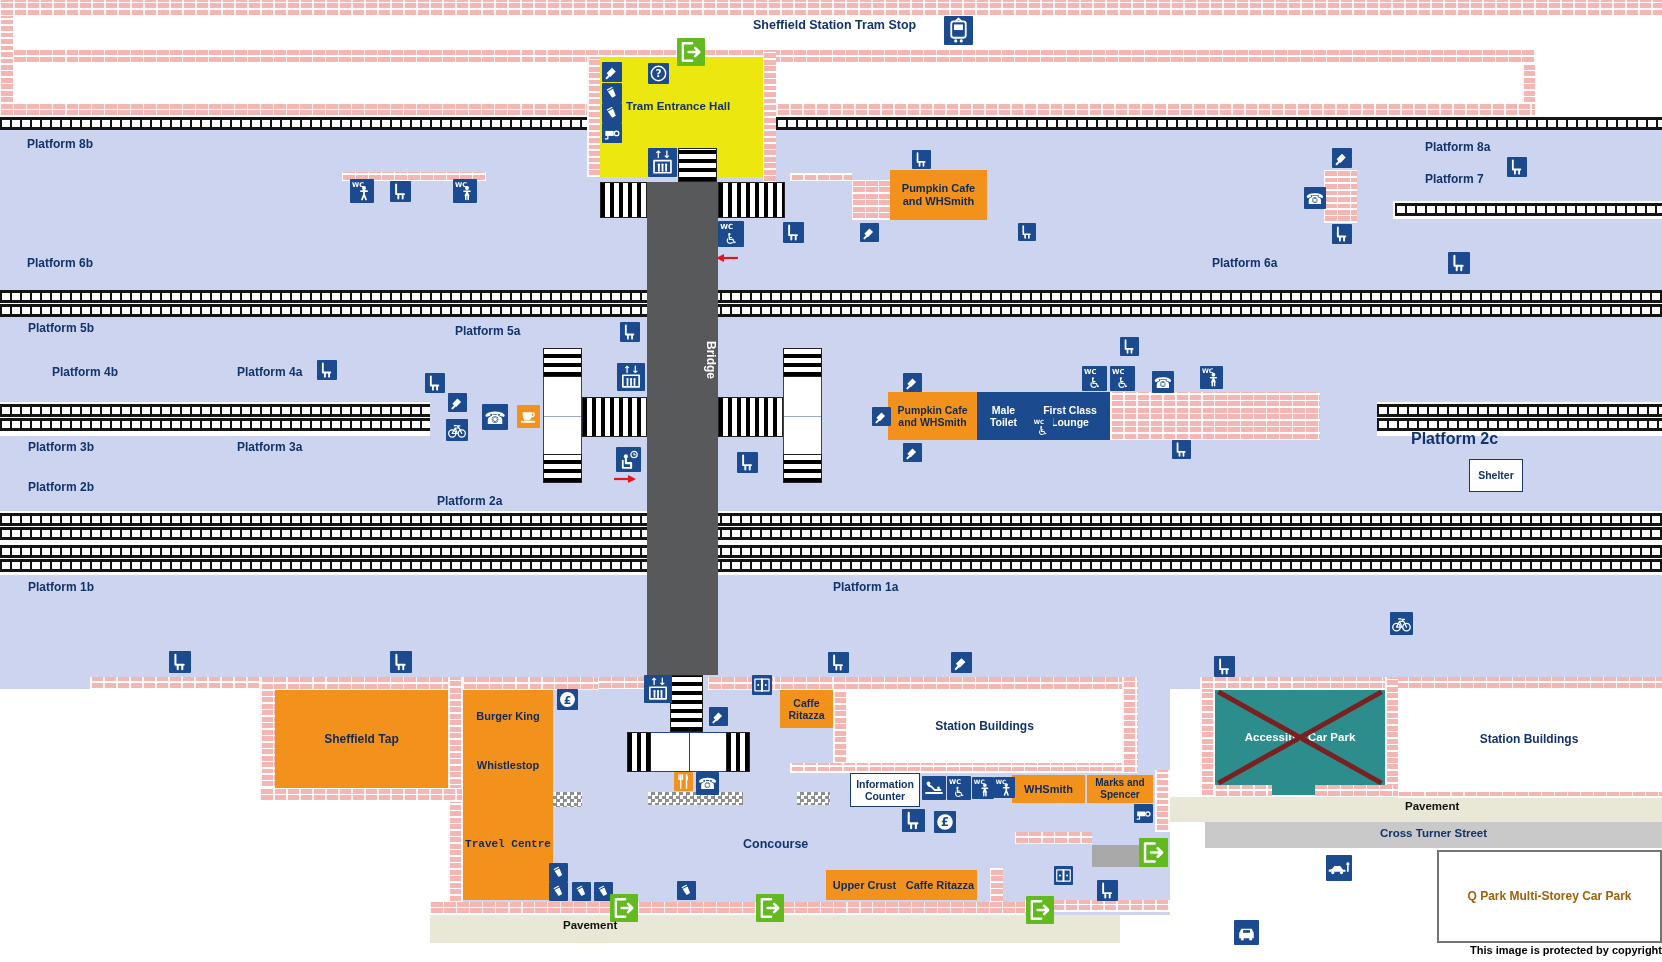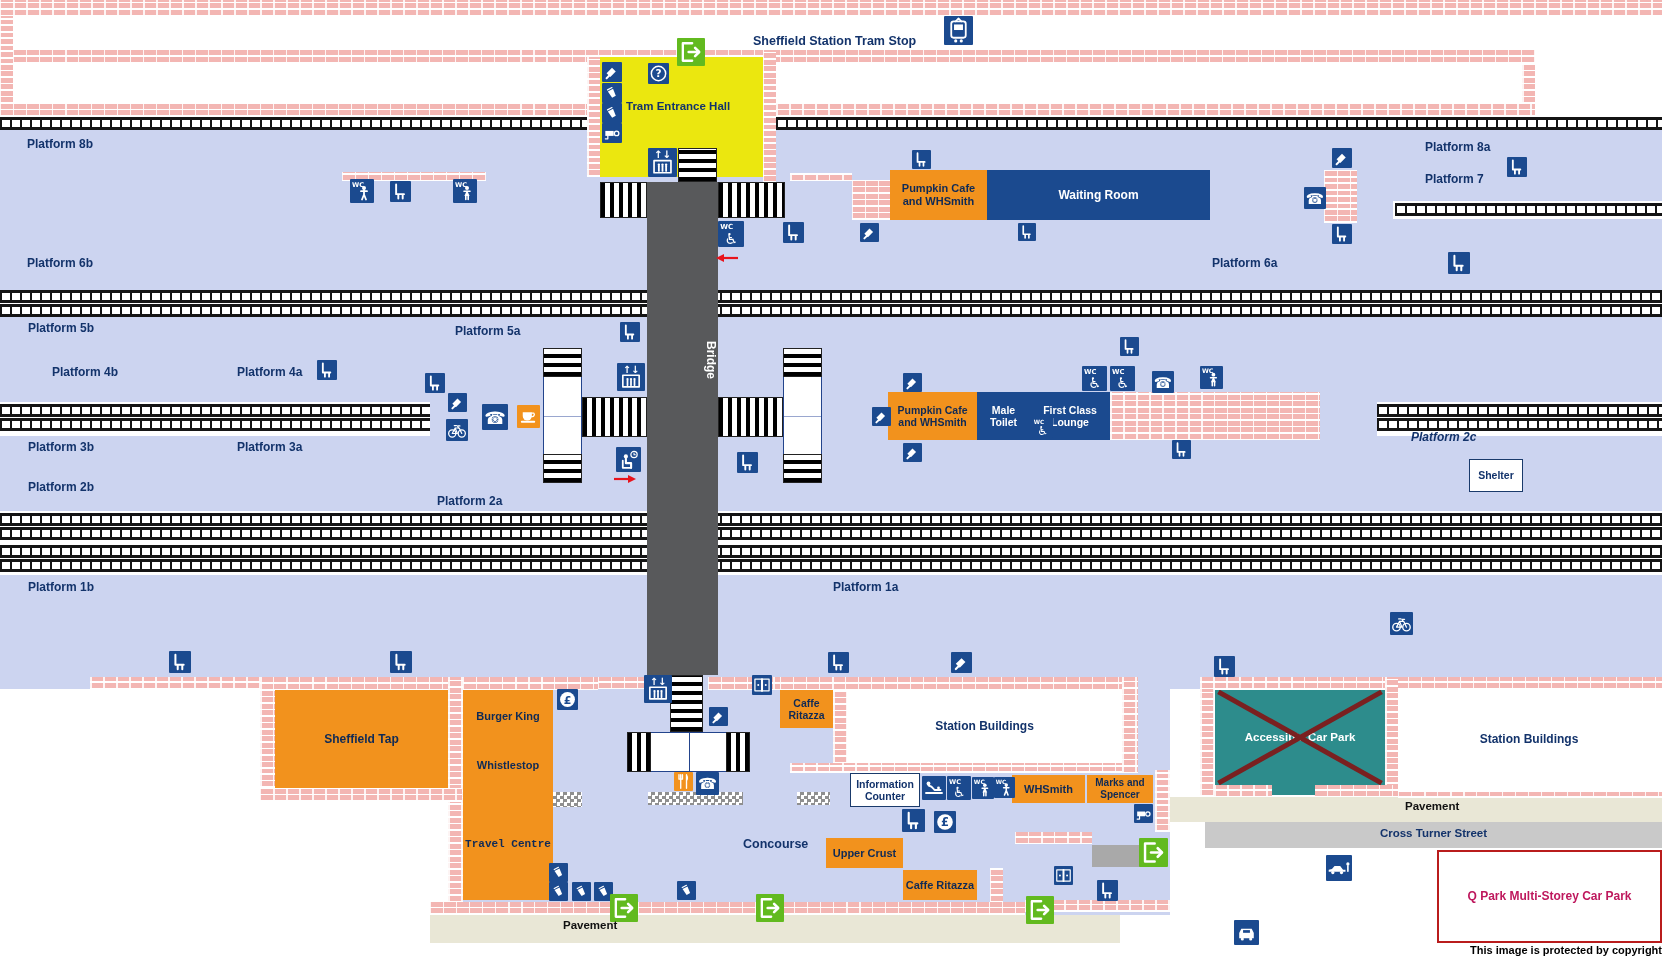--- a/index.html
+++ b/index.html
@@ -27,21 +27,21 @@
   .bridge-label{position:absolute;left:0;right:0;text-align:center;color:#fff;font-weight:bold;font-size:12px;
     writing-mode:vertical-rl;margin:0 auto;height:60px;}
   .lbl{position:absolute;font-weight:bold;color:#13336b;white-space:nowrap;font-size:12px;}
   .bld{position:absolute;display:flex;align-items:center;justify-content:center;text-align:center;
     font-weight:bold;white-space:pre-line;line-height:1.18;}
   .bld.orange{background:#f2921d;color:#0f2a56;}
   .bld.navy{background:#1b4a8f;color:#fff;}
   .bld.white{background:#fff;color:#13336b;}
   .bld.teal{background:#2d8c8c;color:#fff;}
   .bld.outline{background:#fff;color:#13336b;border:1.5px solid #1a3a6b;}
-  .bld.outline2{background:#fff;color:#be185d;border:2px solid #b91c1c;}
+  .bld.outline2{background:#fff;color:#a16207;border:2px solid #737373;}
   .icon{position:absolute;border-radius:1px;}
   .icon svg{display:block;width:100%;height:100%;}
   svg text{font-family:"DejaVu Sans",sans-serif;}
   .xcross{position:absolute;left:0;top:0;width:100%;height:100%;}
 </style>
 </head>
 <body>
 
 <div id="map">
     <div class="abs lav" style="left: 0px; top: 129px; width: 1662px; height: 161px; position: absolute;"></div>
@@ -131,41 +131,40 @@
     <div class="abs hbar" style="left: 627px; top: 732px; width: 123px; height: 40px; position: absolute;">
       <div class="stairs-v" style="position: absolute; left: -1px; top: -1px; bottom: -1px; width: 24px;"></div>
       <div class="stairs-v" style="position: absolute; right: -1px; top: -1px; bottom: -1px; width: 24px;"></div>
       <div style="position: absolute; top: 0px; bottom: 0px; left: 50%; border-left: 1px solid rgb(35, 68, 140);"></div>
     </div>
     <div class="abs checker" style="left: 553px; top: 792px; width: 29px; height: 15px; position: absolute;"></div>
     <div class="abs checker" style="left: 648px; top: 792px; width: 95px; height: 13px; position: absolute;"></div>
     <div class="abs checker" style="left: 797px; top: 792px; width: 33px; height: 13px; position: absolute;"></div>
     <div class="bld orange" style="left: 890px; top: 170px; width: 97px; height: 50px; position: absolute; font-size: 11px;"><span>Pumpkin Cafe
 and WHSmith</span></div>
-    <div class="bld navy" style="left: 987px; top: 170px; width: 223px; height: 50px; position: absolute; font-size: 12px;"><span>Waiting Room</span></div>
     <div class="bld orange" style="left: 888px; top: 392px; width: 89px; height: 48px; position: absolute; font-size: 10.5px;"><span>Pumpkin Cafe
 and WHSmith</span></div>
     <div class="bld navy" style="left: 977px; top: 392px; width: 53px; height: 48px; position: absolute; font-size: 10.5px;"><span>Male
 Toilet</span></div>
     <div class="bld navy" style="left: 1030px; top: 392px; width: 80px; height: 48px; position: absolute; font-size: 10.5px;"><span>First Class
 Lounge</span></div>
     <div class="bld outline" style="left: 1469px; top: 459px; width: 54px; height: 33px; position: absolute; font-size: 10.5px;"><span>Shelter</span></div>
     <div class="bld orange" style="left: 275px; top: 690px; width: 173px; height: 98px; position: absolute; font-size: 12px;"><span>Sheffield Tap</span></div>
     <div class="bld orange" style="left: 463px; top: 690px; width: 90px; height: 52px; position: absolute; font-size: 11px;"><span>Burger King</span></div>
     <div class="bld orange" style="left: 463px; top: 742px; width: 90px; height: 46px; position: absolute; font-size: 11px;"><span>Whistlestop</span></div>
     <div class="bld orange" style="left: 463px; top: 788px; width: 90px; height: 112px; position: absolute; font-size: 11px; font-family: Liberation Mono, monospace;"><span>Travel Centre</span></div>
     <div class="bld orange" style="left: 780px; top: 690px; width: 53px; height: 38px; position: absolute; font-size: 10.5px;"><span>Caffe
 Ritazza</span></div>
     <div class="bld white" style="left: 847px; top: 690px; width: 275px; height: 73px; position: absolute; font-size: 12px;"><span>Station Buildings</span></div>
     <div class="bld outline" style="left: 850px; top: 773px; width: 70px; height: 34px; position: absolute; font-size: 10.5px;"><span>Information
 Counter</span></div>
     <div class="bld orange" style="left: 1012px; top: 775px; width: 73px; height: 28px; position: absolute; font-size: 11px;"><span>WHSmith</span></div>
     <div class="bld orange" style="left: 1087px; top: 775px; width: 66px; height: 28px; position: absolute; font-size: 10px;"><span>Marks and
 Spencer</span></div>
-    <div class="bld orange" style="left: 826px; top: 838px; width: 77px; height: 30px; position: absolute; font-size: 11px;"><span>Upper Crust</span></div>
+    <div class="bld orange" style="left: 826px; top: 870px; width: 77px; height: 30px; position: absolute; font-size: 11px;"><span>Upper Crust</span></div>
     <div class="bld orange" style="left: 903px; top: 870px; width: 74px; height: 30px; position: absolute; font-size: 11px;"><span>Caffe Ritazza</span></div>
     <div class="bld teal" style="left: 1215px; top: 690px; width: 170px; height: 95px; position: absolute; font-size: 11.5px;"><span>Accessible Car Park</span><svg class="xcross" viewBox="0 0 100 100" preserveAspectRatio="none">
         <path d="M2 2 L98 98 M98 2 L2 98" stroke="#7a2020" stroke-width="5" vector-effect="non-scaling-stroke" fill="none"></path>
       </svg></div>
     <div class="bld teal" style="left: 1272px; top: 785px; width: 43px; height: 10px; position: absolute; font-size: 0px;"><span></span></div>
     <div class="bld white" style="left: 1398px; top: 689px; width: 262px; height: 101px; position: absolute; font-size: 12px;"><span>Station Buildings</span></div>
     <div class="bld outline2" style="left: 1437px; top: 850px; width: 225px; height: 93px; position: absolute; font-size: 12px;"><span>Q Park Multi-Storey Car Park</span></div>
     <div class="icon" style="left: 944px; top: 16px; width: 29px; height: 29px; position: absolute; background: rgb(27, 74, 143);">
       <svg viewBox="0 0 24 24" stroke="#fff" fill="none" stroke-linecap="round" stroke-linejoin="round">
         <rect x="6" y="4.5" width="12" height="13.5" rx="2" stroke-width="1.5"></rect>
@@ -655,35 +654,35 @@
       </svg>
     </div>
     <div class="abs" style="left: 714px; top: 249px; width: 26px; height: 10px; position: absolute;"><svg viewBox="0 0 26 10" width="26" height="10">
         <path d="M24 5H8" stroke="#e8131c" stroke-width="2.2"></path>
         <path d="M10 1L2 5l8 4z" fill="#e8131c"></path>
       </svg></div>
     <div class="abs" style="left: 612px; top: 470px; width: 26px; height: 10px; position: absolute;"><svg viewBox="0 0 26 10" width="26" height="10">
         <path d="M2 5h16" stroke="#e8131c" stroke-width="2.2"></path>
         <path d="M16 1l8 4-8 4z" fill="#e8131c"></path>
       </svg></div>
-    <div class="lbl" style="left: 753px; top: 18px; font-size: 12.5px; margin-top: 16px;">Sheffield Station Tram Stop</div>
+    <div class="lbl" style="left: 753px; top: 18px; font-size: 12.5px;">Sheffield Station Tram Stop</div>
     <div class="lbl" style="left: 27px; top: 137px; font-size: 12px;">Platform 8b</div>
     <div class="lbl" style="left: 27px; top: 256px; font-size: 12px;">Platform 6b</div>
     <div class="lbl" style="left: 1425px; top: 140px; font-size: 12px;">Platform 8a</div>
     <div class="lbl" style="left: 1425px; top: 172px; font-size: 12px;">Platform 7</div>
     <div class="lbl" style="left: 1212px; top: 256px; font-size: 12px;">Platform 6a</div>
     <div class="lbl" style="left: 28px; top: 321px; font-size: 12px;">Platform 5b</div>
     <div class="lbl" style="left: 455px; top: 324px; font-size: 12px;">Platform 5a</div>
     <div class="lbl" style="left: 28px; top: 365px; font-size: 12px; padding-left: 24px;">Platform 4b</div>
     <div class="lbl" style="left: 237px; top: 365px; font-size: 12px;">Platform 4a</div>
     <div class="lbl" style="left: 28px; top: 440px; font-size: 12px;">Platform 3b</div>
     <div class="lbl" style="left: 237px; top: 440px; font-size: 12px;">Platform 3a</div>
     <div class="lbl" style="left: 28px; top: 480px; font-size: 12px;">Platform 2b</div>
     <div class="lbl" style="left: 437px; top: 494px; font-size: 12px;">Platform 2a</div>
-    <div class="lbl" style="left: 1411px; top: 430px; font-size: 12px; font-style: italic;">Platform 2c</div>
+    <div class="lbl" style="left: 1411px; top: 430px; font-size: 16px;">Platform 2c</div>
     <div class="lbl" style="left: 28px; top: 580px; font-size: 12px;">Platform 1b</div>
     <div class="lbl" style="left: 833px; top: 580px; font-size: 12px;">Platform 1a</div>
     <div class="lbl" style="left: 743px; top: 837px; font-size: 12.5px;">Concourse</div>
     <div class="lbl" style="left: 563px; top: 919px; font-size: 11.5px; color: rgb(17, 17, 17);">Pavement</div>
     <div class="lbl" style="left: 1405px; top: 800px; font-size: 11.5px; color: rgb(17, 17, 17);">Pavement</div>
     <div class="lbl" style="left: 1205px; top: 827px; font-size: 11.5px; width: 457px; white-space: nowrap; text-align: center;">Cross Turner Street</div>
     <div class="lbl" style="left: 1270px; top: 944px; font-size: 11px; color: rgb(0, 0, 0); width: 392px; white-space: nowrap; text-align: right;">This image is protected by copyright</div>
   </div>
 
 </body></html>

